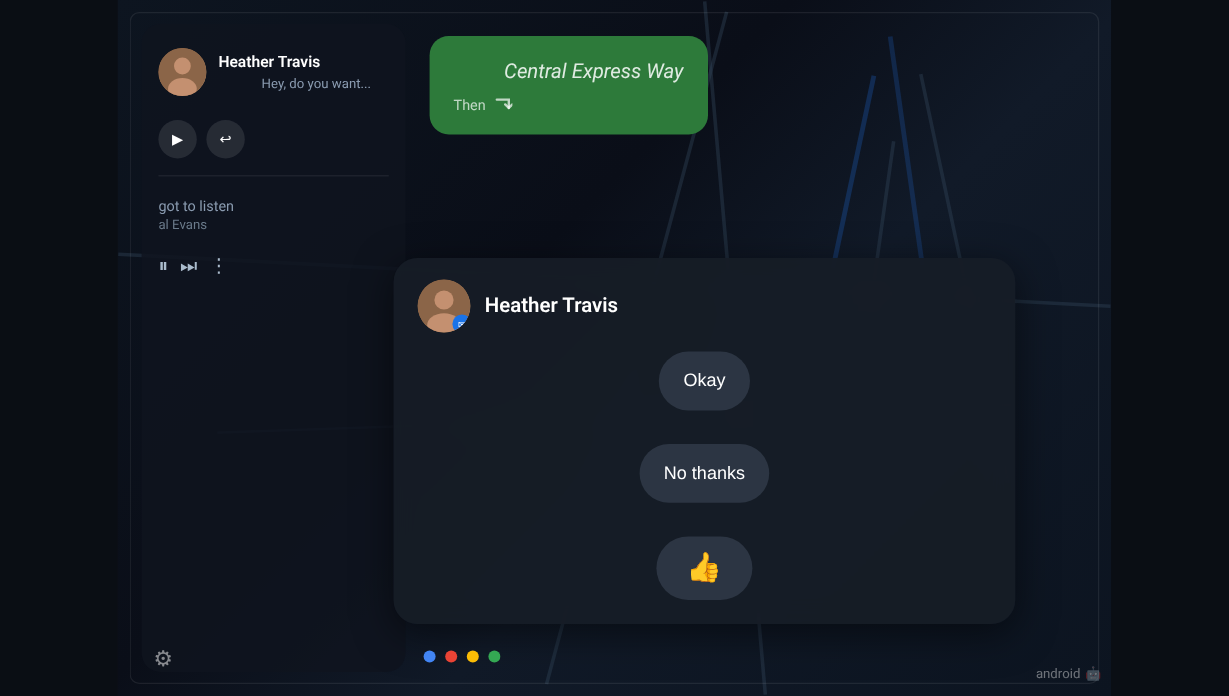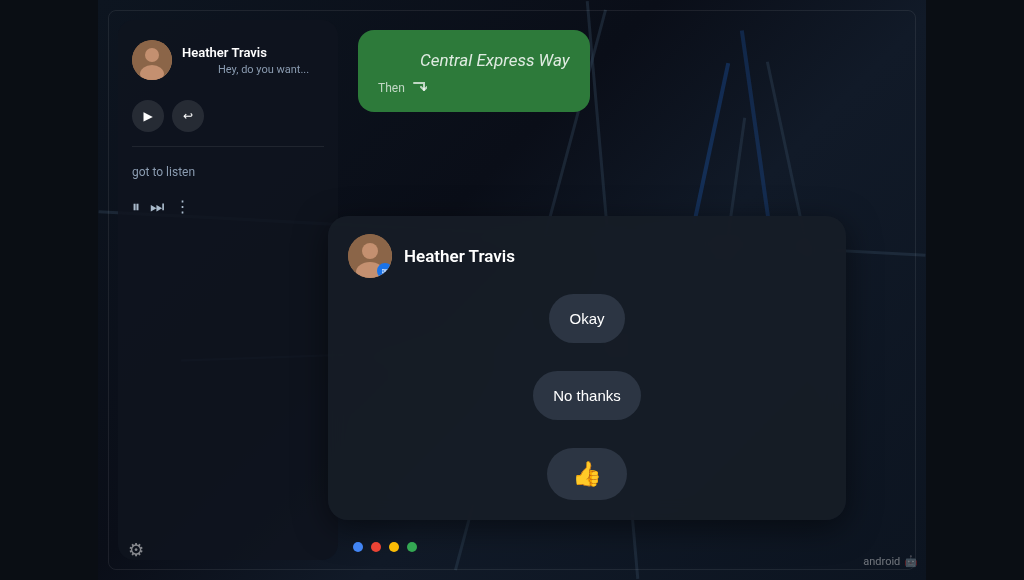--- a/index.html
+++ b/index.html
@@ -407,20 +407,21 @@
       </div>
       <div class="ctrl-btn">
         <span>↩</span>
       </div>
     </div>
 
     <div class="left-panel-divider"></div>
 
     <div class="song-info">
       <div class="song-title">got to listen</div>
+      <div class="song-artist">al Evans</div>
     </div>
 
     <div class="player-controls">
       <span class="player-btn">⏸</span>
       <span class="player-btn">⏭</span>
       <span class="player-btn">⋮</span>
     </div>
   </div>
 
   <div class="nav-card">

